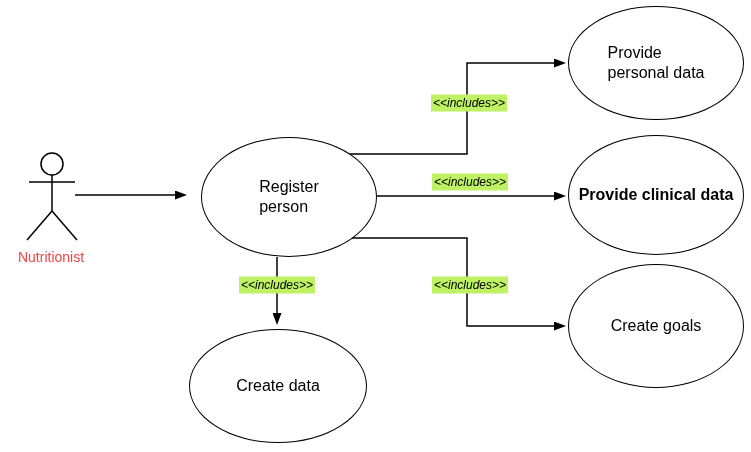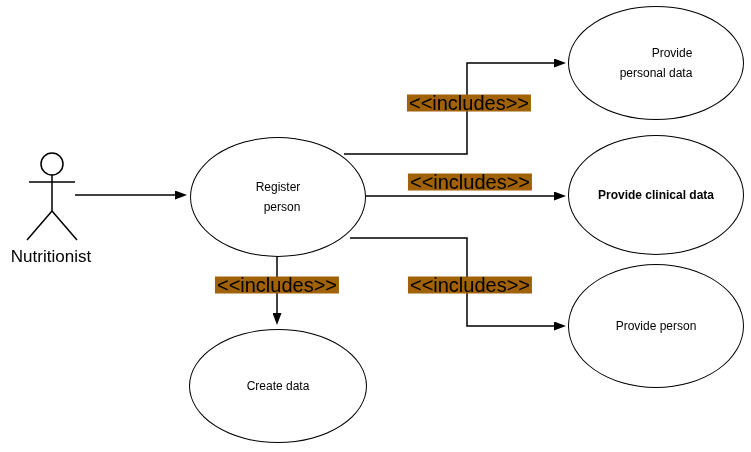--- a/index.html
+++ b/index.html
@@ -28,47 +28,48 @@
     box-sizing: border-box;
     border: 1.6px solid #000000;
     border-radius: 50%;
     background: #ffffff;
     display: flex;
     align-items: center;
     justify-content: center;
     z-index: 2;
   }
   .usecase .uc-label {
-    font-size: 12px;
+    font-size: 16px;
     line-height: 20px;
     color: #000000;
-    text-align: right;
+    text-align: left;
     white-space: pre-line;
   }
   .edge-label {
     position: absolute;
     transform: translate(-50%, -50%);
-    background: #a16207;
-    font-size: 20px;
+    background: #bef264;
+    font-size: 12px;
     line-height: 17px;
     color: #000000;
     padding: 0 2px;
     white-space: nowrap;
     z-index: 3;
+    font-style: italic;
   }
   .actor-label {
     position: absolute;
     transform: translate(-50%, -50%);
-    font-size: 17px;
-    color: #000000;
+    font-size: 14px;
+    color: #ef4444;
     white-space: nowrap;
     z-index: 2;
   }
   
-  .uc-register  { left: 190px; top: 137px; width: 176px; height: 120px; }
+  .uc-register  { left: 201px; top: 137px; width: 176px; height: 120px; }
   .uc-personal  { left: 568px; top: 6px;   width: 176px; height: 114px; }
   .uc-clinical  { left: 568px; top: 135px; width: 176px; height: 120px; font-weight: bold; }
   .uc-goals     { left: 568px; top: 264px; width: 176px; height: 124px; }
   .uc-create    { left: 189px; top: 329px; width: 178px; height: 114px; }
   
   .lbl-personal { left: 469px; top: 103px; }
   .lbl-clinical { left: 470px; top: 182px; }
   .lbl-goals    { left: 470px; top: 285px; }
   .lbl-create   { left: 277px; top: 285px; }
   .lbl-actor    { left: 51px;  top: 257px; }
@@ -110,21 +111,21 @@
   <div class="usecase uc-personal">
     <span class="uc-label">Provide
 personal data</span>
   </div>
 
   <div class="usecase uc-clinical">
     <span class="uc-label">Provide clinical data</span>
   </div>
 
   <div class="usecase uc-goals">
-    <span class="uc-label">Provide person</span>
+    <span class="uc-label">Create goals</span>
   </div>
 
   <div class="usecase uc-create">
     <span class="uc-label">Create data</span>
   </div>
 
   <div class="actor-label lbl-actor">Nutritionist</div>
 
   <div class="edge-label lbl-personal">&lt;&lt;includes&gt;&gt;</div>
   <div class="edge-label lbl-clinical">&lt;&lt;includes&gt;&gt;</div>

